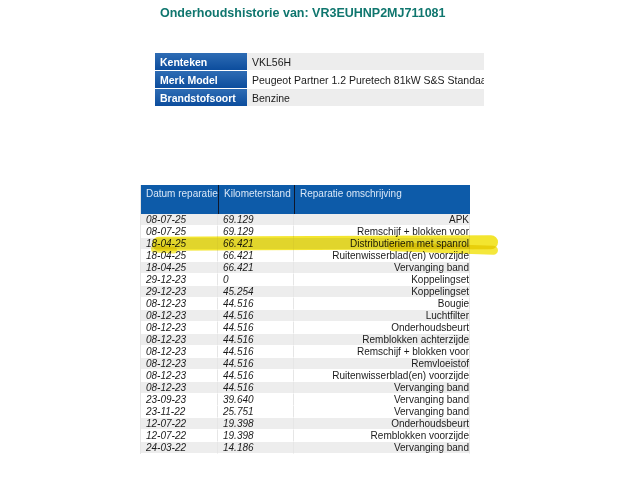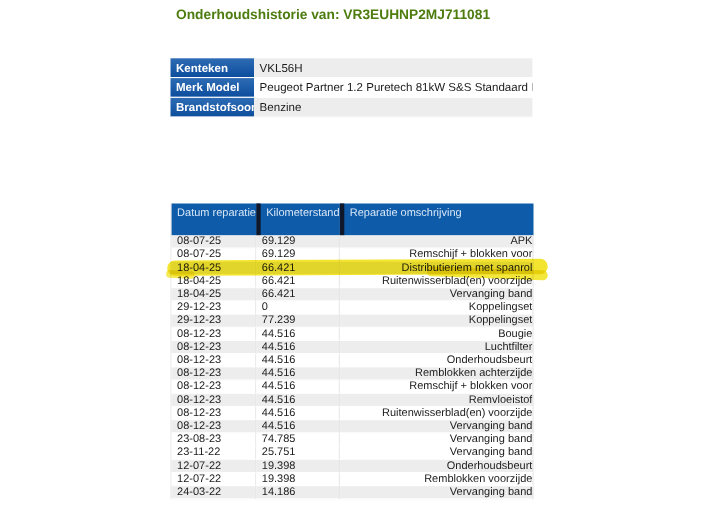--- a/index.html
+++ b/index.html
@@ -15,68 +15,68 @@
   .page{
     position:relative;
     width:640px;height:480px;
     background:#ffffff;
     overflow:hidden;
     font-family:"Liberation Sans","DejaVu Sans",sans-serif;
     color:#1b1b1b;
   }
   .page-title{
     position:absolute;left:160px;top:6px;
-    font-size:12.5px;font-weight:bold;color:#4d7c0f;
+    font-size:12.5px;font-weight:bold;color:#0f766e;
     white-space:nowrap;
   }
 
   
   .vehicle-table{
     position:absolute;left:155px;top:53px;width:329px;
     border-collapse:separate;border-spacing:0;table-layout:fixed;
   }
   .vehicle-table th{
-    width:76px;height:18px;
+    width:92px;height:18px;
     background:linear-gradient(180deg,var(--label-blue-top),var(--label-blue-bottom));
     color:#ffffff;font-size:10.5px;font-weight:bold;text-align:left;
     padding:0 0 0 5px;border-bottom:1px solid #ffffff;
     white-space:nowrap;overflow:hidden;
   }
   .vehicle-table td{
     height:18px;font-size:10.5px;color:#1b1b1b;
     padding:0 0 0 5px;border-bottom:1px solid #ffffff;
     white-space:nowrap;overflow:hidden;
   }
   .vehicle-table tr.odd td{background:var(--row-alt);margin-left:44px;}
   .vehicle-table tr.even td{background:#ffffff;}
 
   
   .history-wrap{
-    position:absolute;left:155px;top:185px;width:329px;
+    position:absolute;left:140px;top:185px;width:329px;
     border-left:1px solid var(--cell-line);
   }
   .history-table{
     width:329px;border-collapse:separate;border-spacing:0;table-layout:fixed;
   }
   .history-table col.c-date{width:77px;}
   .history-table col.c-km{width:76px;}
   .history-table col.c-desc{width:176px;}
   .history-table thead th{
     height:29px;background:var(--header-blue);
     color:#d9e7f7;font-size:10px;font-weight:normal;text-align:left;
     vertical-align:top;padding:3px 0 0 5px;
     white-space:nowrap;overflow:hidden;
   }
-  .history-table thead th + th{border-left:4px solid #0f172a;margin-top:24px;}
+  .history-table thead th + th{border-left:1px solid #0f172a;margin-top:24px;}
   .history-table tbody td{
     height:11px;font-size:10px;line-height:11px;color:#1b1b1b;
     padding:0 0 0 5px;border-bottom:1px solid #ffffff;
     white-space:nowrap;overflow:hidden;
   }
-  .history-table tbody td.b{border-right:1px solid var(--cell-line);}
+  .history-table tbody td.b{border-right:1px solid var(--cell-line);font-style:italic;}
   .history-table tbody td:last-child{border-right:1px solid var(--cell-line);text-align:right;}
   .history-table tbody tr.odd td{background:var(--row-alt);}
   .history-table tbody tr.even td{background:#ffffff;}
 
   
   .hl{
     position:absolute;background:var(--highlight-yellow);
     mix-blend-mode:multiply;pointer-events:none;
   }
   .hl-main{left:152px;top:236px;width:346px;height:14px;border-radius:7px;opacity:.85;transform:rotate(-.25deg);}
@@ -147,21 +147,21 @@
             <td class="b">66.421</td>
             <td>Vervanging band</td>
           </tr>
           <tr class="even">
             <td class="b">29-12-23</td>
             <td class="b">0</td>
             <td>Koppelingset</td>
           </tr>
           <tr class="odd">
             <td class="b">29-12-23</td>
-            <td class="b">77.239</td>
+            <td class="b">45.254</td>
             <td>Koppelingset</td>
           </tr>
           <tr class="even">
             <td class="b">08-12-23</td>
             <td class="b">44.516</td>
             <td>Bougie</td>
           </tr>
           <tr class="odd">
             <td class="b">08-12-23</td>
             <td class="b">44.516</td>
@@ -191,22 +191,22 @@
             <td class="b">08-12-23</td>
             <td class="b">44.516</td>
             <td>Ruitenwisserblad(en) voorzijde</td>
           </tr>
           <tr class="odd">
             <td class="b">08-12-23</td>
             <td class="b">44.516</td>
             <td>Vervanging band</td>
           </tr>
           <tr class="even">
-            <td class="b">23-08-23</td>
-            <td class="b">74.785</td>
+            <td class="b">23-09-23</td>
+            <td class="b">39.640</td>
             <td>Vervanging band</td>
           </tr>
           <tr class="even">
             <td class="b">23-11-22</td>
             <td class="b">25.751</td>
             <td>Vervanging band</td>
           </tr>
           <tr class="odd">
             <td class="b">12-07-22</td>
             <td class="b">19.398</td>

